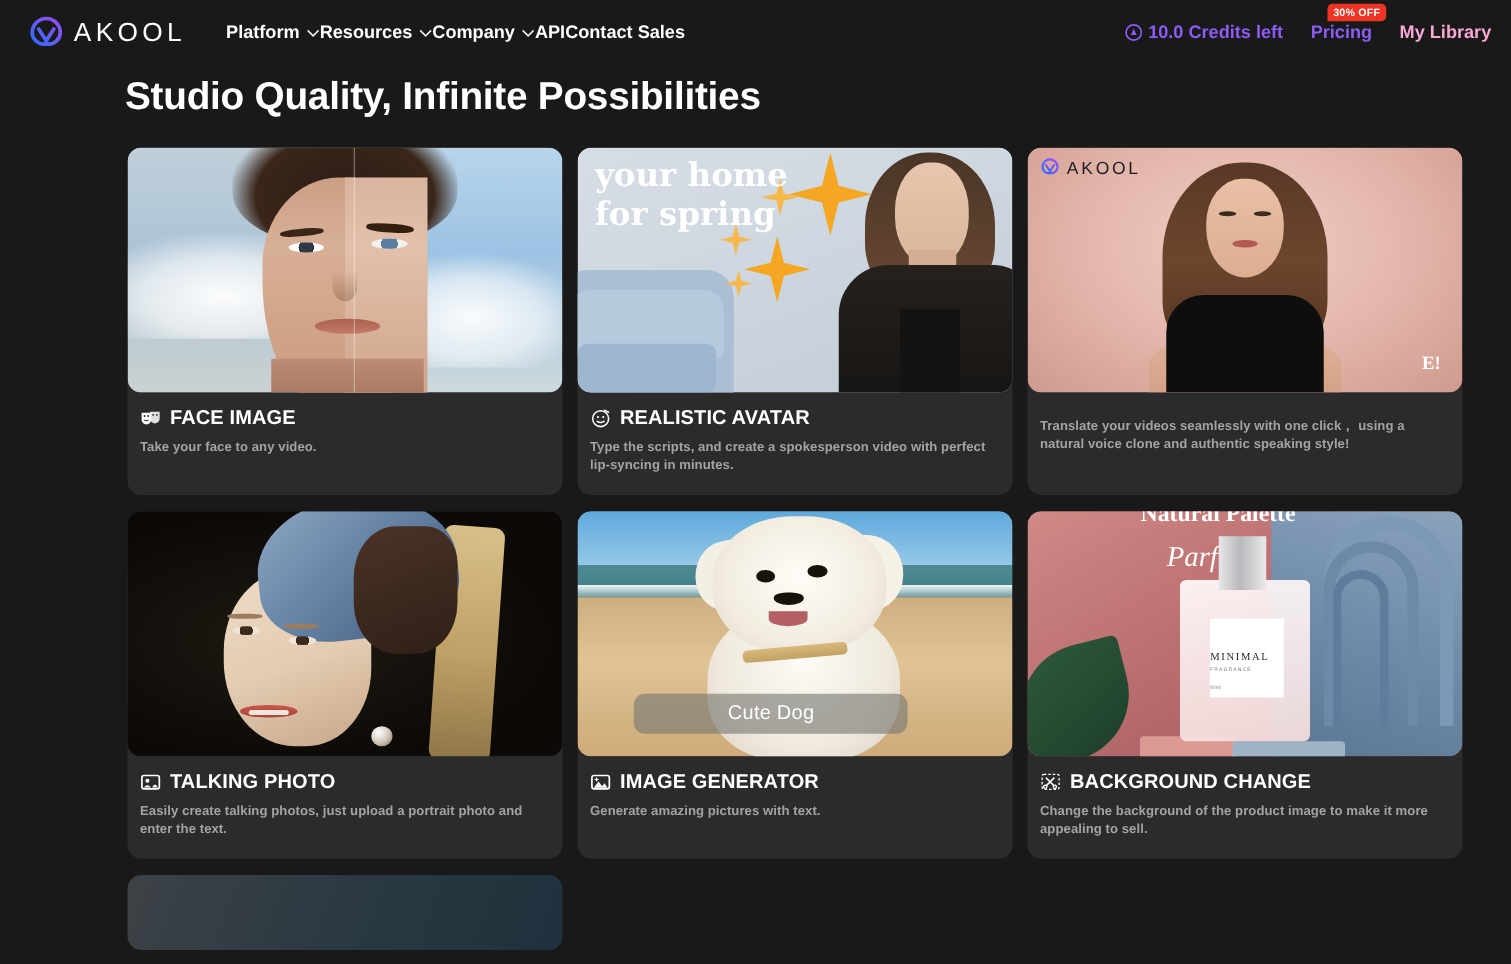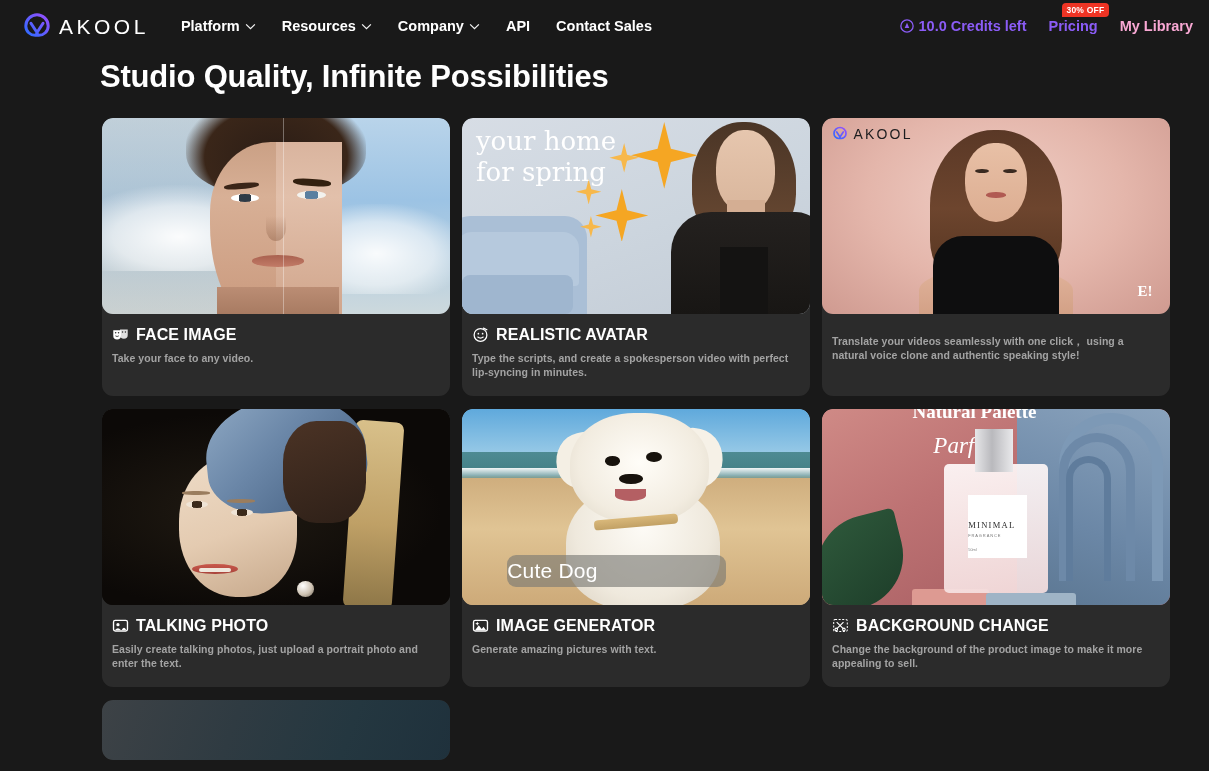--- a/index.html
+++ b/index.html
@@ -21,21 +21,21 @@
     background: #191919;
     position: relative;
     z-index: 20;
   }
   .logo-wrap { display: flex; align-items: center; gap: 7px; margin-right: 32px; }
   .logo-mark { width: 30px; height: 28px; display: block; }
   .logo-text {
     font-size: 21px; letter-spacing: 3.5px; color: #ffffff;
     font-weight: 400; line-height: 1;
   }
-  .nav { display: flex; align-items: flex-end; gap: 26px; }
+  .nav { display: flex; align-items: flex-end; }
   .nav-item {
     display: flex; align-items: center; gap: 5px;
     color: #ffffff; font-size: 14.5px; font-weight: bold;
     cursor: pointer; white-space: nowrap;
   }
   .chev { width: 11px; height: 7px; display: block; opacity: .95; }
   .header-right {
     margin-left: auto; display: flex; align-items: center; gap: 22px;
     padding-right: 4px;
   }
@@ -142,21 +142,21 @@
     background: rgba(255,255,255,.35); }
   .art-face .neck { position:absolute; left:33%; bottom:0; width:35%; height:14%;
     background: linear-gradient(180deg,#bb8d74,#a87b62); }
 
   
   .art-avatar { position:absolute; inset:0;
     background: linear-gradient(160deg,#d7dde5 0%,#ccd5de 55%,#c3ccd6 100%); }
   .art-avatar .txt {
     position:absolute; left:4%; top:4%;
     color:#ffffff; font-size: 26px; line-height: 1.18;
-    font-family: "DejaVu Serif", serif; font-weight: 400;
+    font-family: "DejaVu Serif", serif; font-weight: 700;
   }
   .art-avatar .sp { position:absolute; }
   .art-avatar .chair {
     position:absolute; left:-4%; bottom:-8%; width:40%; height:58%;
     background:#aabfd6; border-radius: 22px 22px 10px 10px;
     box-shadow: inset 0 0 0 0 #000;
   }
   .art-avatar .chair:after {
     content:""; position:absolute; left:10%; bottom:14%; width:80%; height:34%;
     background:#9fb6cf; border-radius: 8px;
@@ -308,22 +308,22 @@
   .art-dog .nose { position:absolute; left:45%; top:33%; width:7%; height:5.5%;
     background:#17120c; border-radius: 50% 50% 60% 60%; }
   .art-dog .mouth { position:absolute; left:44%; top:41%; width:9%; height:6%;
     background:#b45f63; border-radius: 0 0 50% 50%; }
   .art-dog .collar { position:absolute; left:38%; top:55%; width:24%; height:5%;
     background: linear-gradient(180deg,#d9b87a,#c2a165); border-radius: 4px; transform: rotate(-5deg); }
   .art-dog .caption {
     position:absolute; left:13%; bottom:9%; width:63%; height:16.5%;
     background: rgba(120,120,115,.62);
     border-radius: 9px;
-    display:flex; align-items:center; justify-content:flex-start;
-    color:#ffffff; font-size:21px; letter-spacing:.2px;
+    display:flex; align-items:center; justify-content:center;
+    color:#ffffff; font-size:16px; letter-spacing:.2px;
   }
 
   
   .art-bg { position:absolute; inset:0; background:#c2777a; }
   .art-bg .left { position:absolute; left:0; top:0; width:58%; height:100%;
     background: linear-gradient(150deg,#cf8a86 0%,#bd7273 48%,#a85f63 100%); }
   .art-bg .right { position:absolute; right:0; top:0; width:44%; height:100%;
     background: linear-gradient(200deg,#8aa3bd 0%,#6b87a6 60%,#5b7691 100%); }
   .art-bg .arch1 { position:absolute; right:2%; top:2%; width:30%; height:86%;
     border: 11px solid #7d99b6; border-bottom:none;

